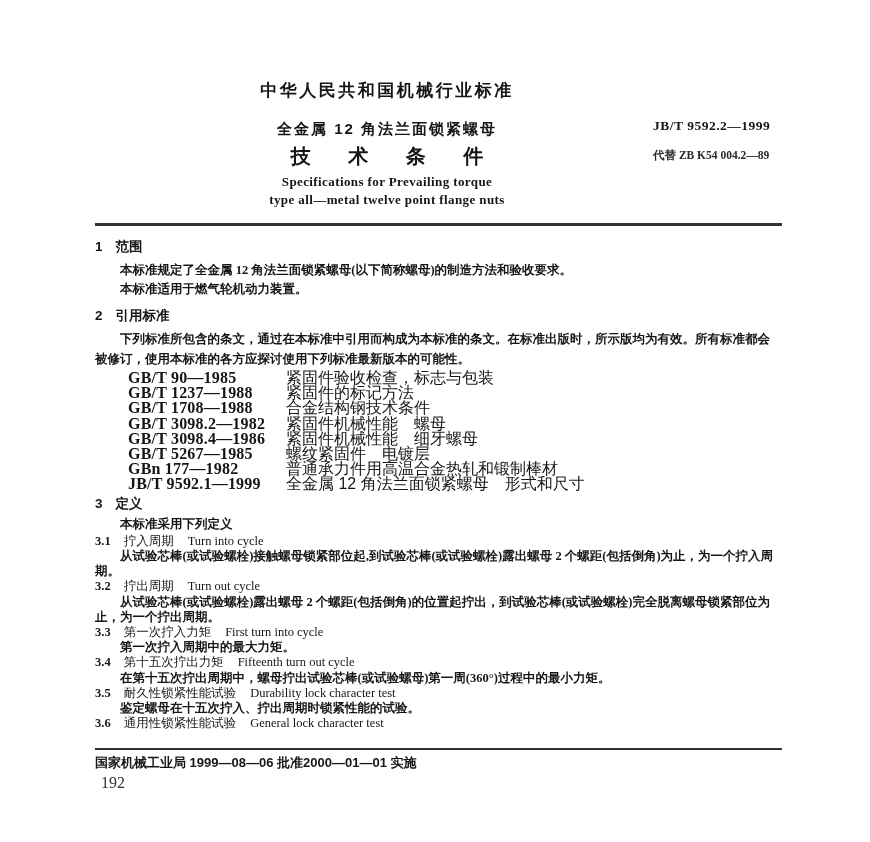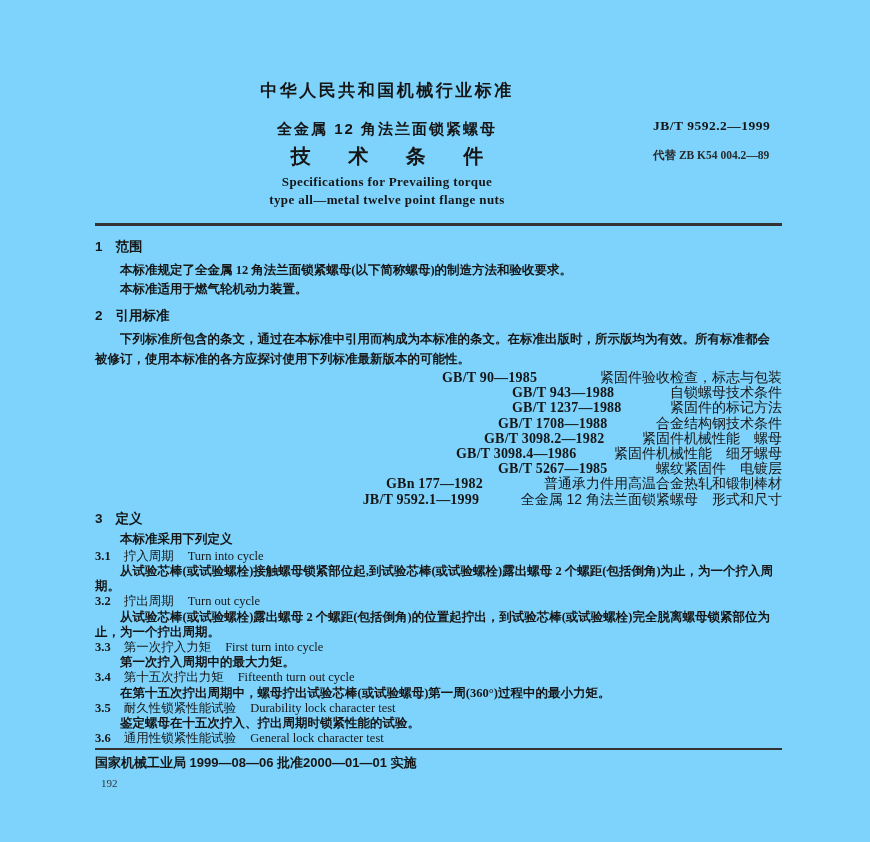--- a/index.html
+++ b/index.html
@@ -1,19 +1,19 @@
 <!DOCTYPE html>
 <html><head>
 <meta charset="utf-8">
 <style>
   html,body { margin:0; padding:0; background:#e8e8e8; }
   .page {
     position:relative;
     width:870px; height:842px;
-    background:#7dd3fc;
+    background:#ffffff;
     color:#161616;
     font-family:"Liberation Serif","DejaVu Serif",serif;
     overflow:hidden;
     box-sizing:border-box;
   }
   .content {
     position:absolute; left:95px; top:0; width:687px;
   }
   .hei { font-family:"Liberation Sans","DejaVu Sans",sans-serif; }
 
@@ -43,41 +43,41 @@
   
   .sec-head { font-size:13.5px; line-height:18px; font-weight:bold; }
   .sec-head .sec-num { margin-right:13px; }
   .sec1 .sec-head { margin-top:12px; }
   .para { font-size:12.5px; line-height:19px; font-weight:bold; text-indent:2em; }
   .para.first { margin-top:5px; }
 
   .sec2 .sec-head { margin-top:8px; }
   .ref-intro { margin-top:4px; font-size:12.5px; line-height:20px; font-weight:bold; text-indent:2em; }
   .ref-list { margin-top:1px; }
-  .ref-row { display:flex; padding-left:33px; font-size:14px; line-height:15.2px;justify-content:flex-end; }
+  .ref-row { display:flex; padding-left:33px; font-size:16px; line-height:15.2px; }
   .ref-code { width:158px; flex:none; font-weight:bold; letter-spacing:0.2px; }
   .ref-title { font-weight:normal; }
 
   .sec3 .sec-head { margin-top:3px; }
   .def-intro { margin-top:3px; font-size:12.5px; line-height:16px; font-weight:bold; text-indent:2em; }
   .def-list { margin-top:2px; }
   .def-head { font-size:12.5px; line-height:15.5px; }
   .def-num { font-weight:bold; margin-right:13px; }
   .def-term-cn { font-weight:normal; margin-right:14px;margin-top:22px; }
   .def-term-en { font-weight:normal; }
   .def-body { font-size:12.5px; line-height:15px; font-weight:bold; text-indent:2em; }
 
   
   .footer { position:absolute; left:95px; top:748px; width:687px; }
   .rule-bottom { height:2px; background:#333333; }
   .footer-row {
     margin-top:5px; display:flex; justify-content:flex-start;
     font-size:13px; line-height:16px; font-weight:bold;
   }
-  .page-num { margin-top:5px; padding-left:6px; font-size:11px; line-height:14px; color:#333; }
+  .page-num { margin-top:5px; padding-left:6px; font-size:16px; line-height:14px; color:#333; }
 </style>
 </head>
 <body>
 
 <div class="page">
   <div class="content">
 
     <div class="header-left">
       <div class="authority hei">中华人民共和国机械行业标准</div>
       <div class="title-cn hei">全金属 12 角法兰面锁紧螺母</div>
@@ -104,24 +104,20 @@
       <div class="sec-head hei">
         <span class="sec-num">2</span><span>引用标准</span>
       </div>
       <div class="ref-intro">下列标准所包含的条文，通过在本标准中引用而构成为本标准的条文。在标准出版时，所示版均为有效。所有标准都会被修订，使用本标准的各方应探讨使用下列标准最新版本的可能性。</div>
       <div class="ref-list">
         <div class="ref-row">
           <span class="ref-code">GB/T 90—1985</span>
           <span class="ref-title hei">紧固件验收检查，标志与包装</span>
         </div>
         <div class="ref-row">
-          <span class="ref-code">GB/T 943—1988</span>
-          <span class="ref-title hei">自锁螺母技术条件</span>
-        </div>
-        <div class="ref-row">
           <span class="ref-code">GB/T 1237—1988</span>
           <span class="ref-title hei">紧固件的标记方法</span>
         </div>
         <div class="ref-row">
           <span class="ref-code">GB/T 1708—1988</span>
           <span class="ref-title hei">合金结构钢技术条件</span>
         </div>
         <div class="ref-row">
           <span class="ref-code">GB/T 3098.2—1982</span>
           <span class="ref-title hei">紧固件机械性能　螺母</span>

